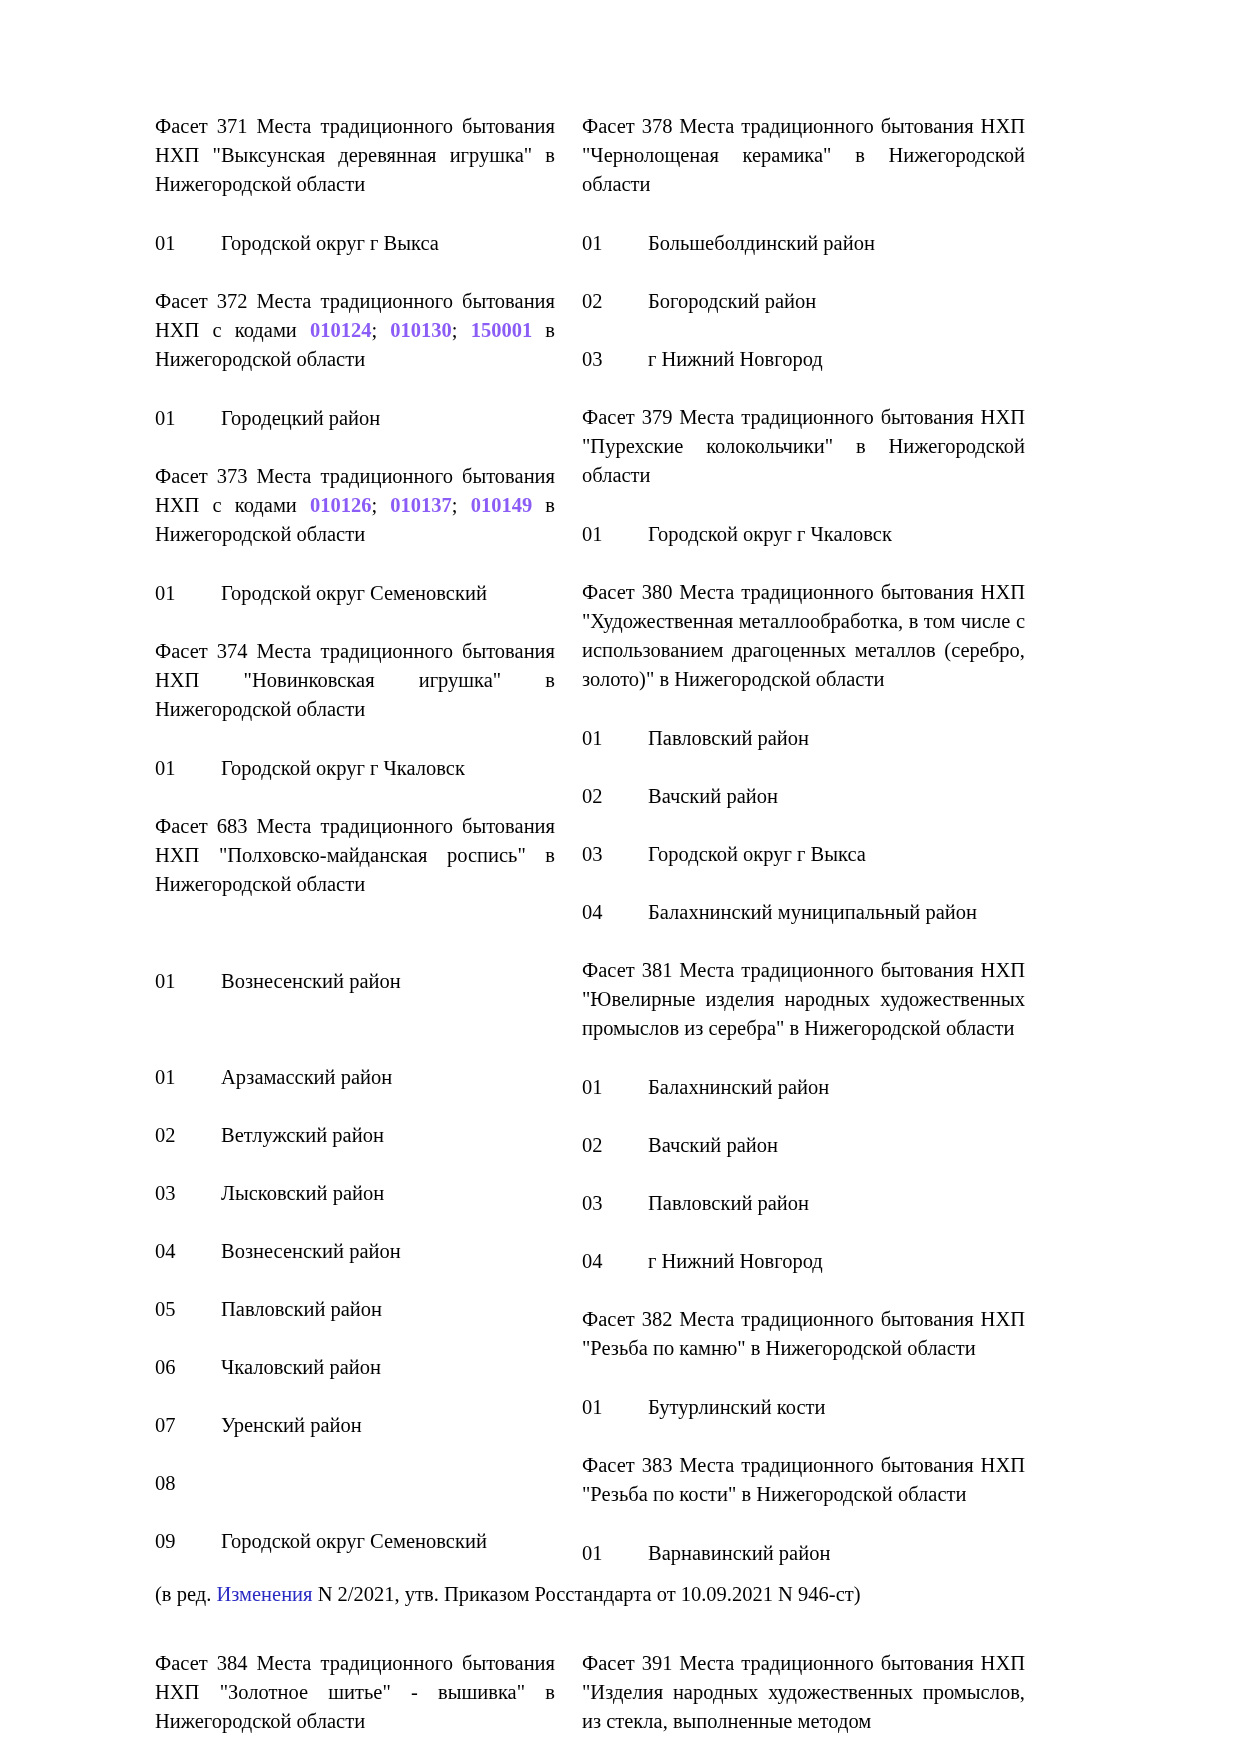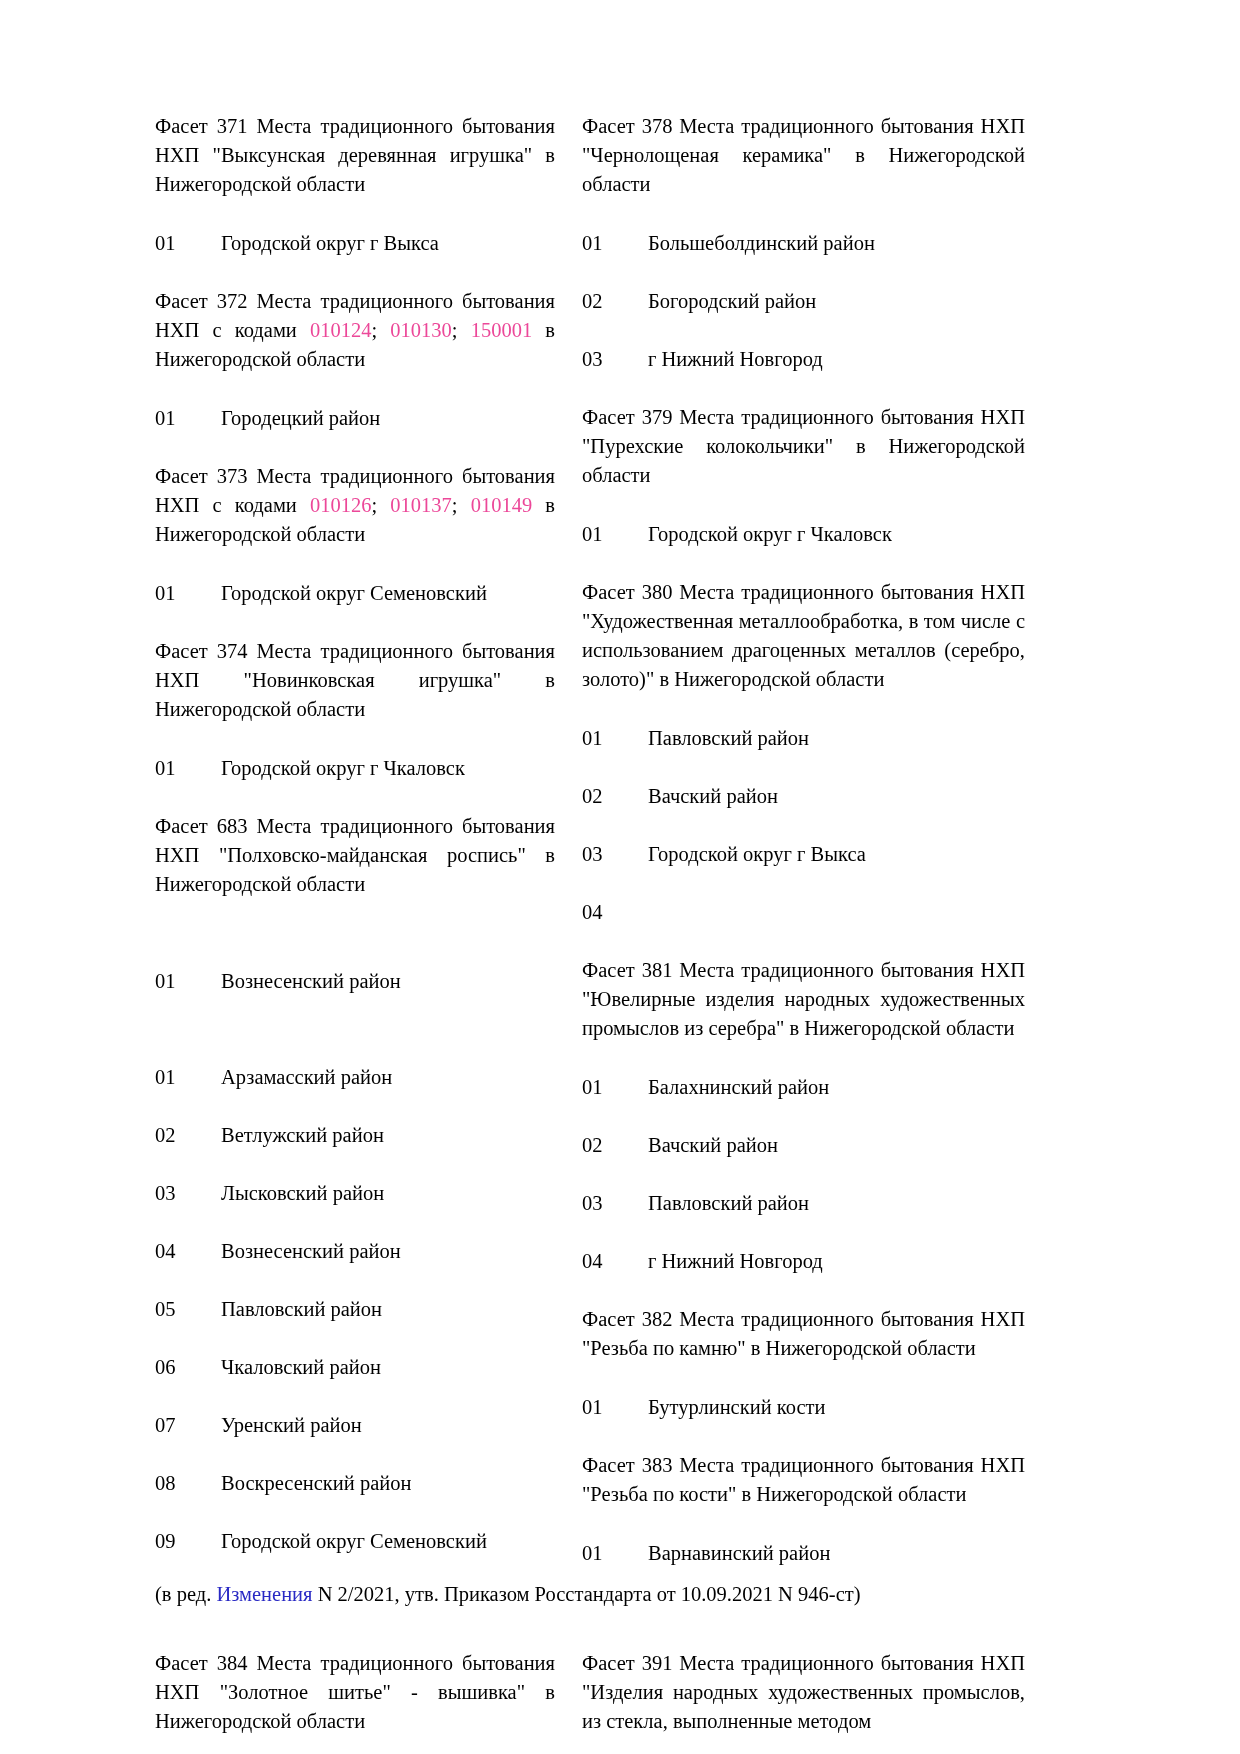--- a/index.html
+++ b/index.html
@@ -38,21 +38,22 @@
   
   .facet {
     font-size: 20.5px;
     line-height: 29px;
     text-align: justify;
     text-justify: inter-word;
     margin: 0 0 30px 0;
     hyphens: none;
   }
   .facet .code {
-    color: #ec4899;
+    color: #8b5cf6;
+    font-weight: bold;
   }
   .entry {
     font-size: 20.5px;
     line-height: 29px;
     margin: 0 0 29px 0;
     display: flex;
     flex-direction: row;
     align-items: baseline;
   }
   .entry .num {
@@ -144,21 +145,20 @@
       <div class="entry">
         <span class="num">06</span>
         <span class="name">Чкаловский район</span>
       </div>
       <div class="entry">
         <span class="num">07</span>
         <span class="name">Уренский район</span>
       </div>
       <div class="entry">
         <span class="num">08</span>
-        <span class="name">Воскресенский район</span>
       </div>
       <div class="entry" style="margin-bottom:0">
         <span class="num">09</span>
         <span class="name">Городской округ Семеновский</span>
       </div>
 
     </div>
 
     <div class="col right">
 
@@ -193,20 +193,21 @@
       <div class="entry">
         <span class="num">02</span>
         <span class="name">Вачский район</span>
       </div>
       <div class="entry">
         <span class="num">03</span>
         <span class="name">Городской округ г Выкса</span>
       </div>
       <div class="entry">
         <span class="num">04</span>
+        <span class="name">Балахнинский муниципальный район</span>
       </div>
 
       <p class="facet">Фасет 381 Места традиционного бытования НХП "Ювелирные изделия народных художественных промыслов из серебра" в Нижегородской области</p>
 
       <div class="entry">
         <span class="num">01</span>
         <span class="name">Балахнинский район</span>
       </div>
       <div class="entry">
         <span class="num">02</span>

